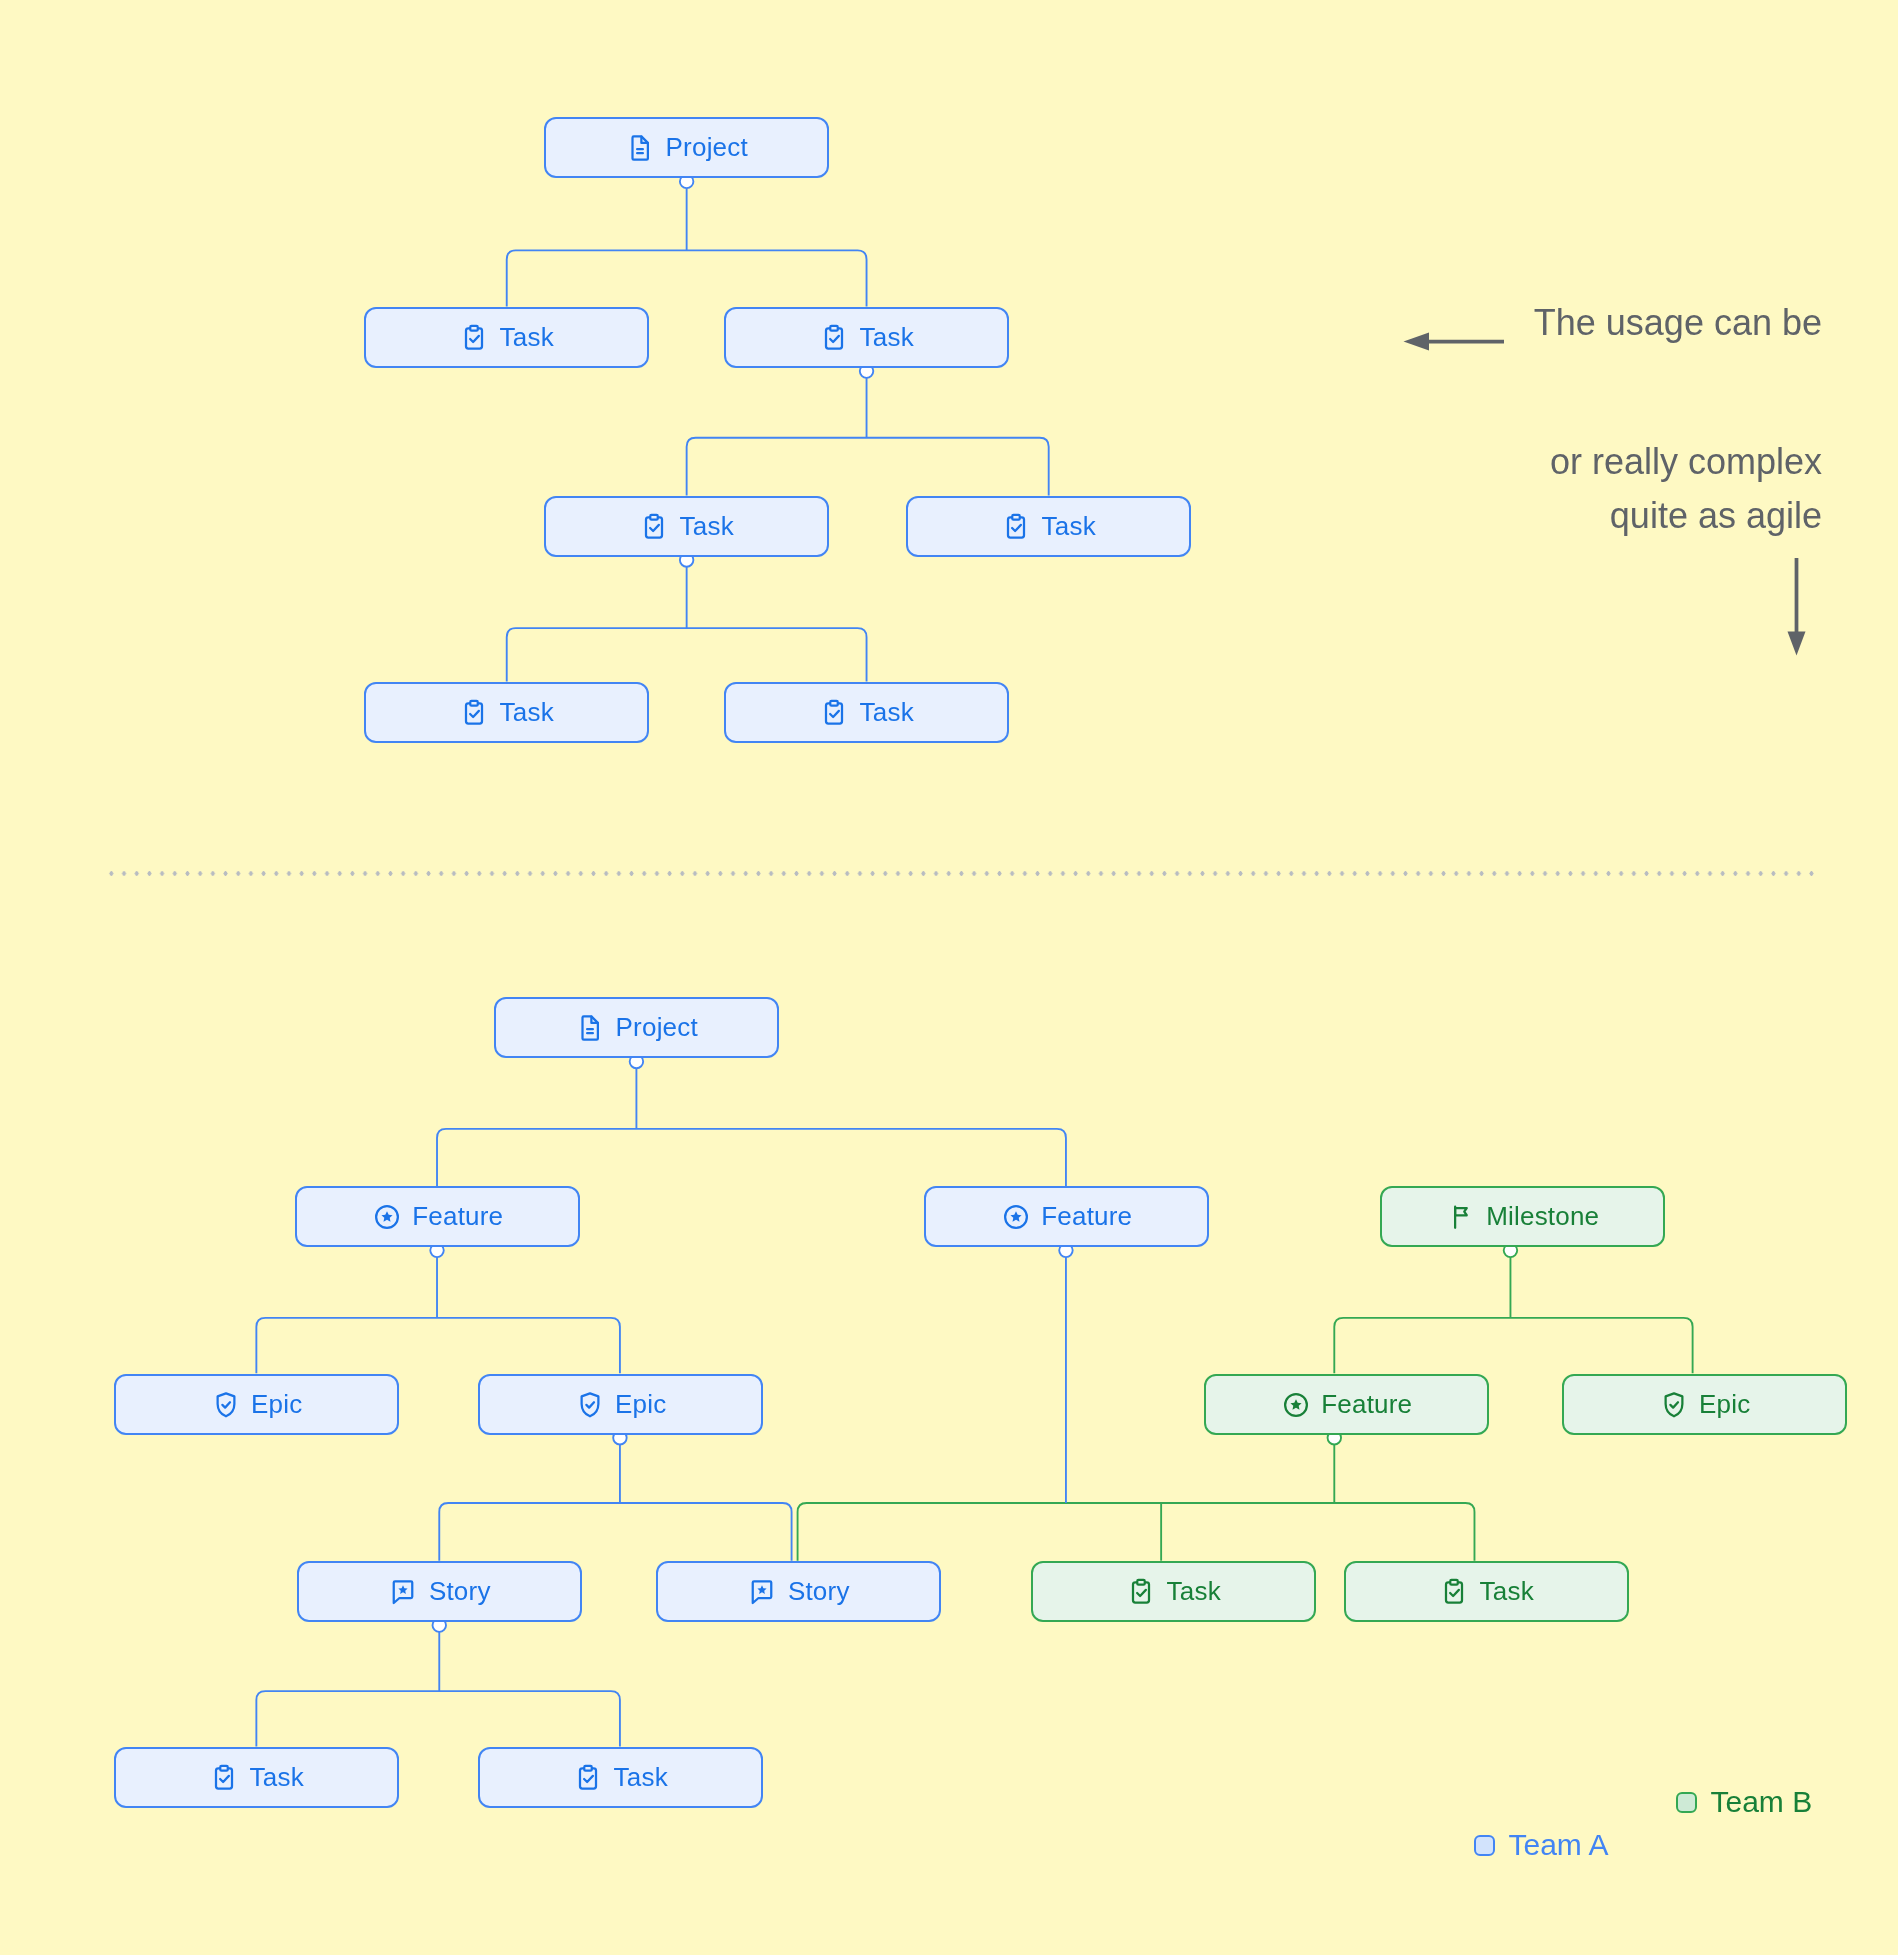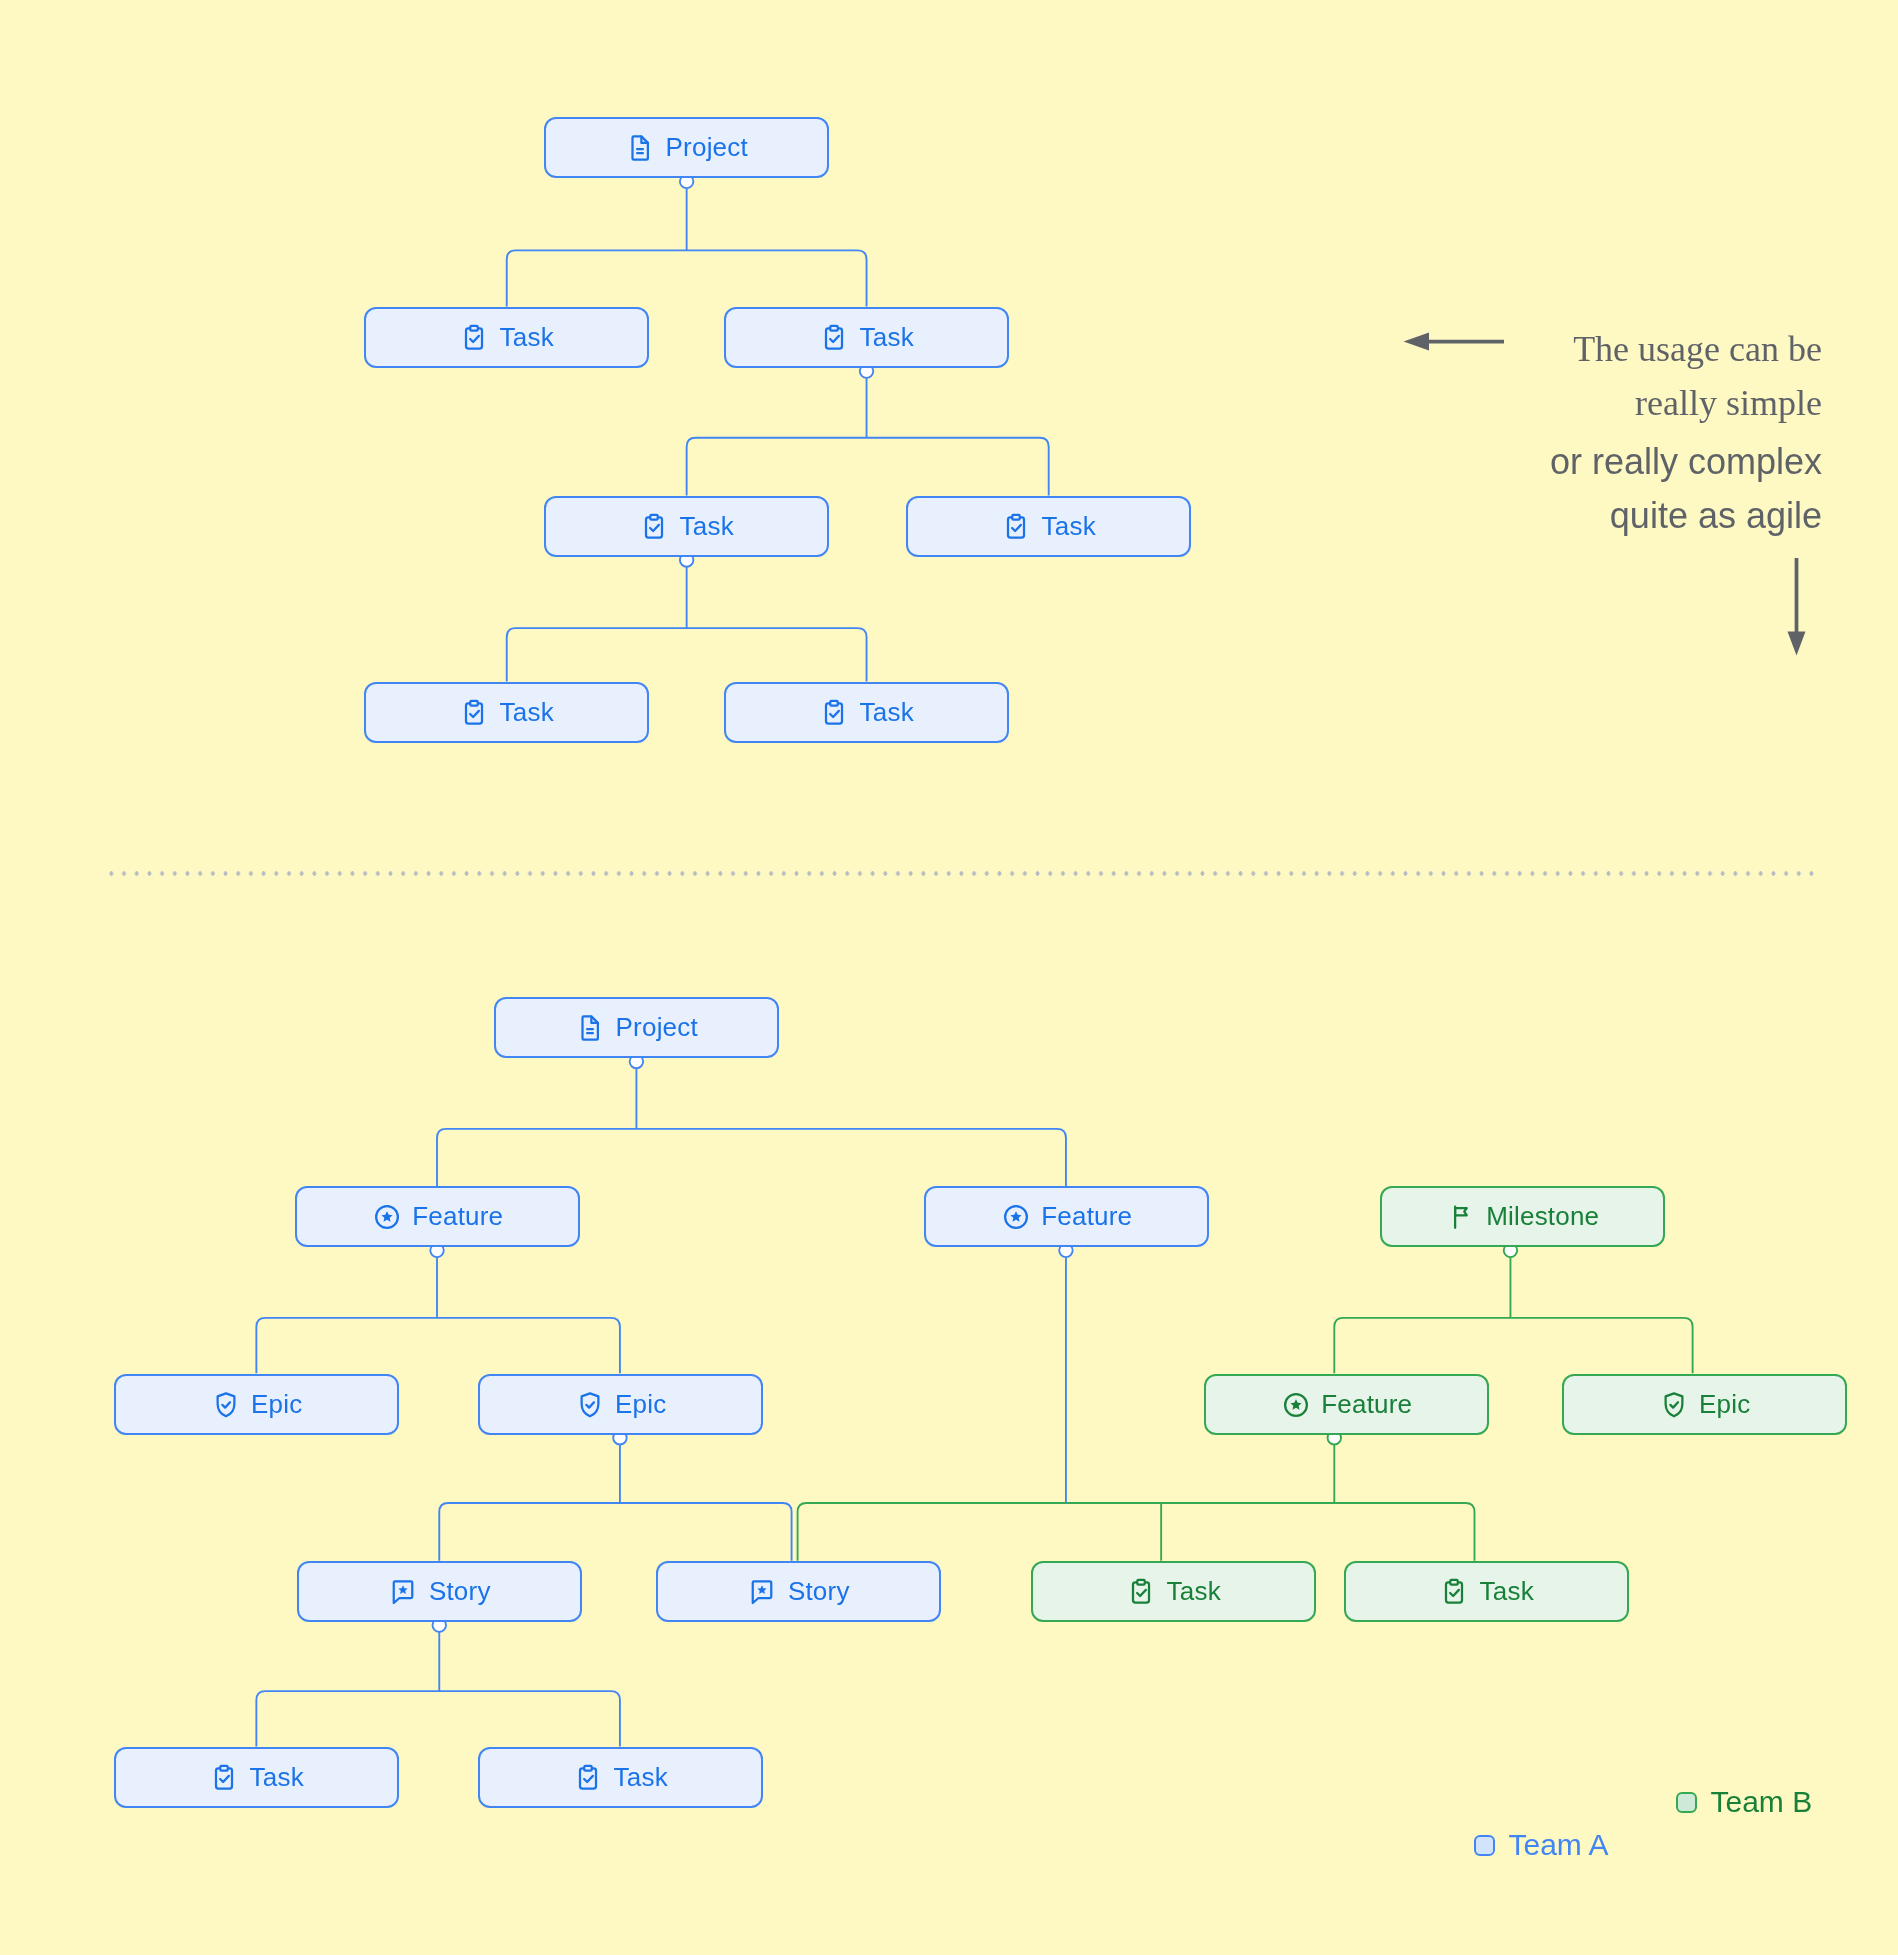--- a/index.html
+++ b/index.html
@@ -325,23 +325,22 @@
             <rect x="9" y="2.3" width="6" height="3.8" rx="1" class="bgfill"></rect>
             <path d="M8.9 12.8l2.4 2.4 4.6-4.9"></path>
           </svg>
         </span>
         <span>Task</span>
       </div>
     </div>
 
   <div class="divider"></div>
 
-  <div class="ann" style="top:322px;font-family:Liberation Serif, serif;">
+  <div class="ann" style="top:296px;">
     <div>The usage can be</div>
-    <div>really simple</div>
   </div>
   <div class="ann" style="top:435px;">
     <div>or really complex</div>
     <div>quite as agile</div>
   </div>
 
   <svg class="ann-arrow" style="left:1402px;top:325px;" width="105" height="33" viewBox="0 0 140 44">
     <line x1="30" y1="22" x2="136" y2="22" stroke="var(--ann-color)" stroke-width="5"></line>
     <polygon points="2,22 36,10 36,34" fill="var(--ann-color)"></polygon>
   </svg>

